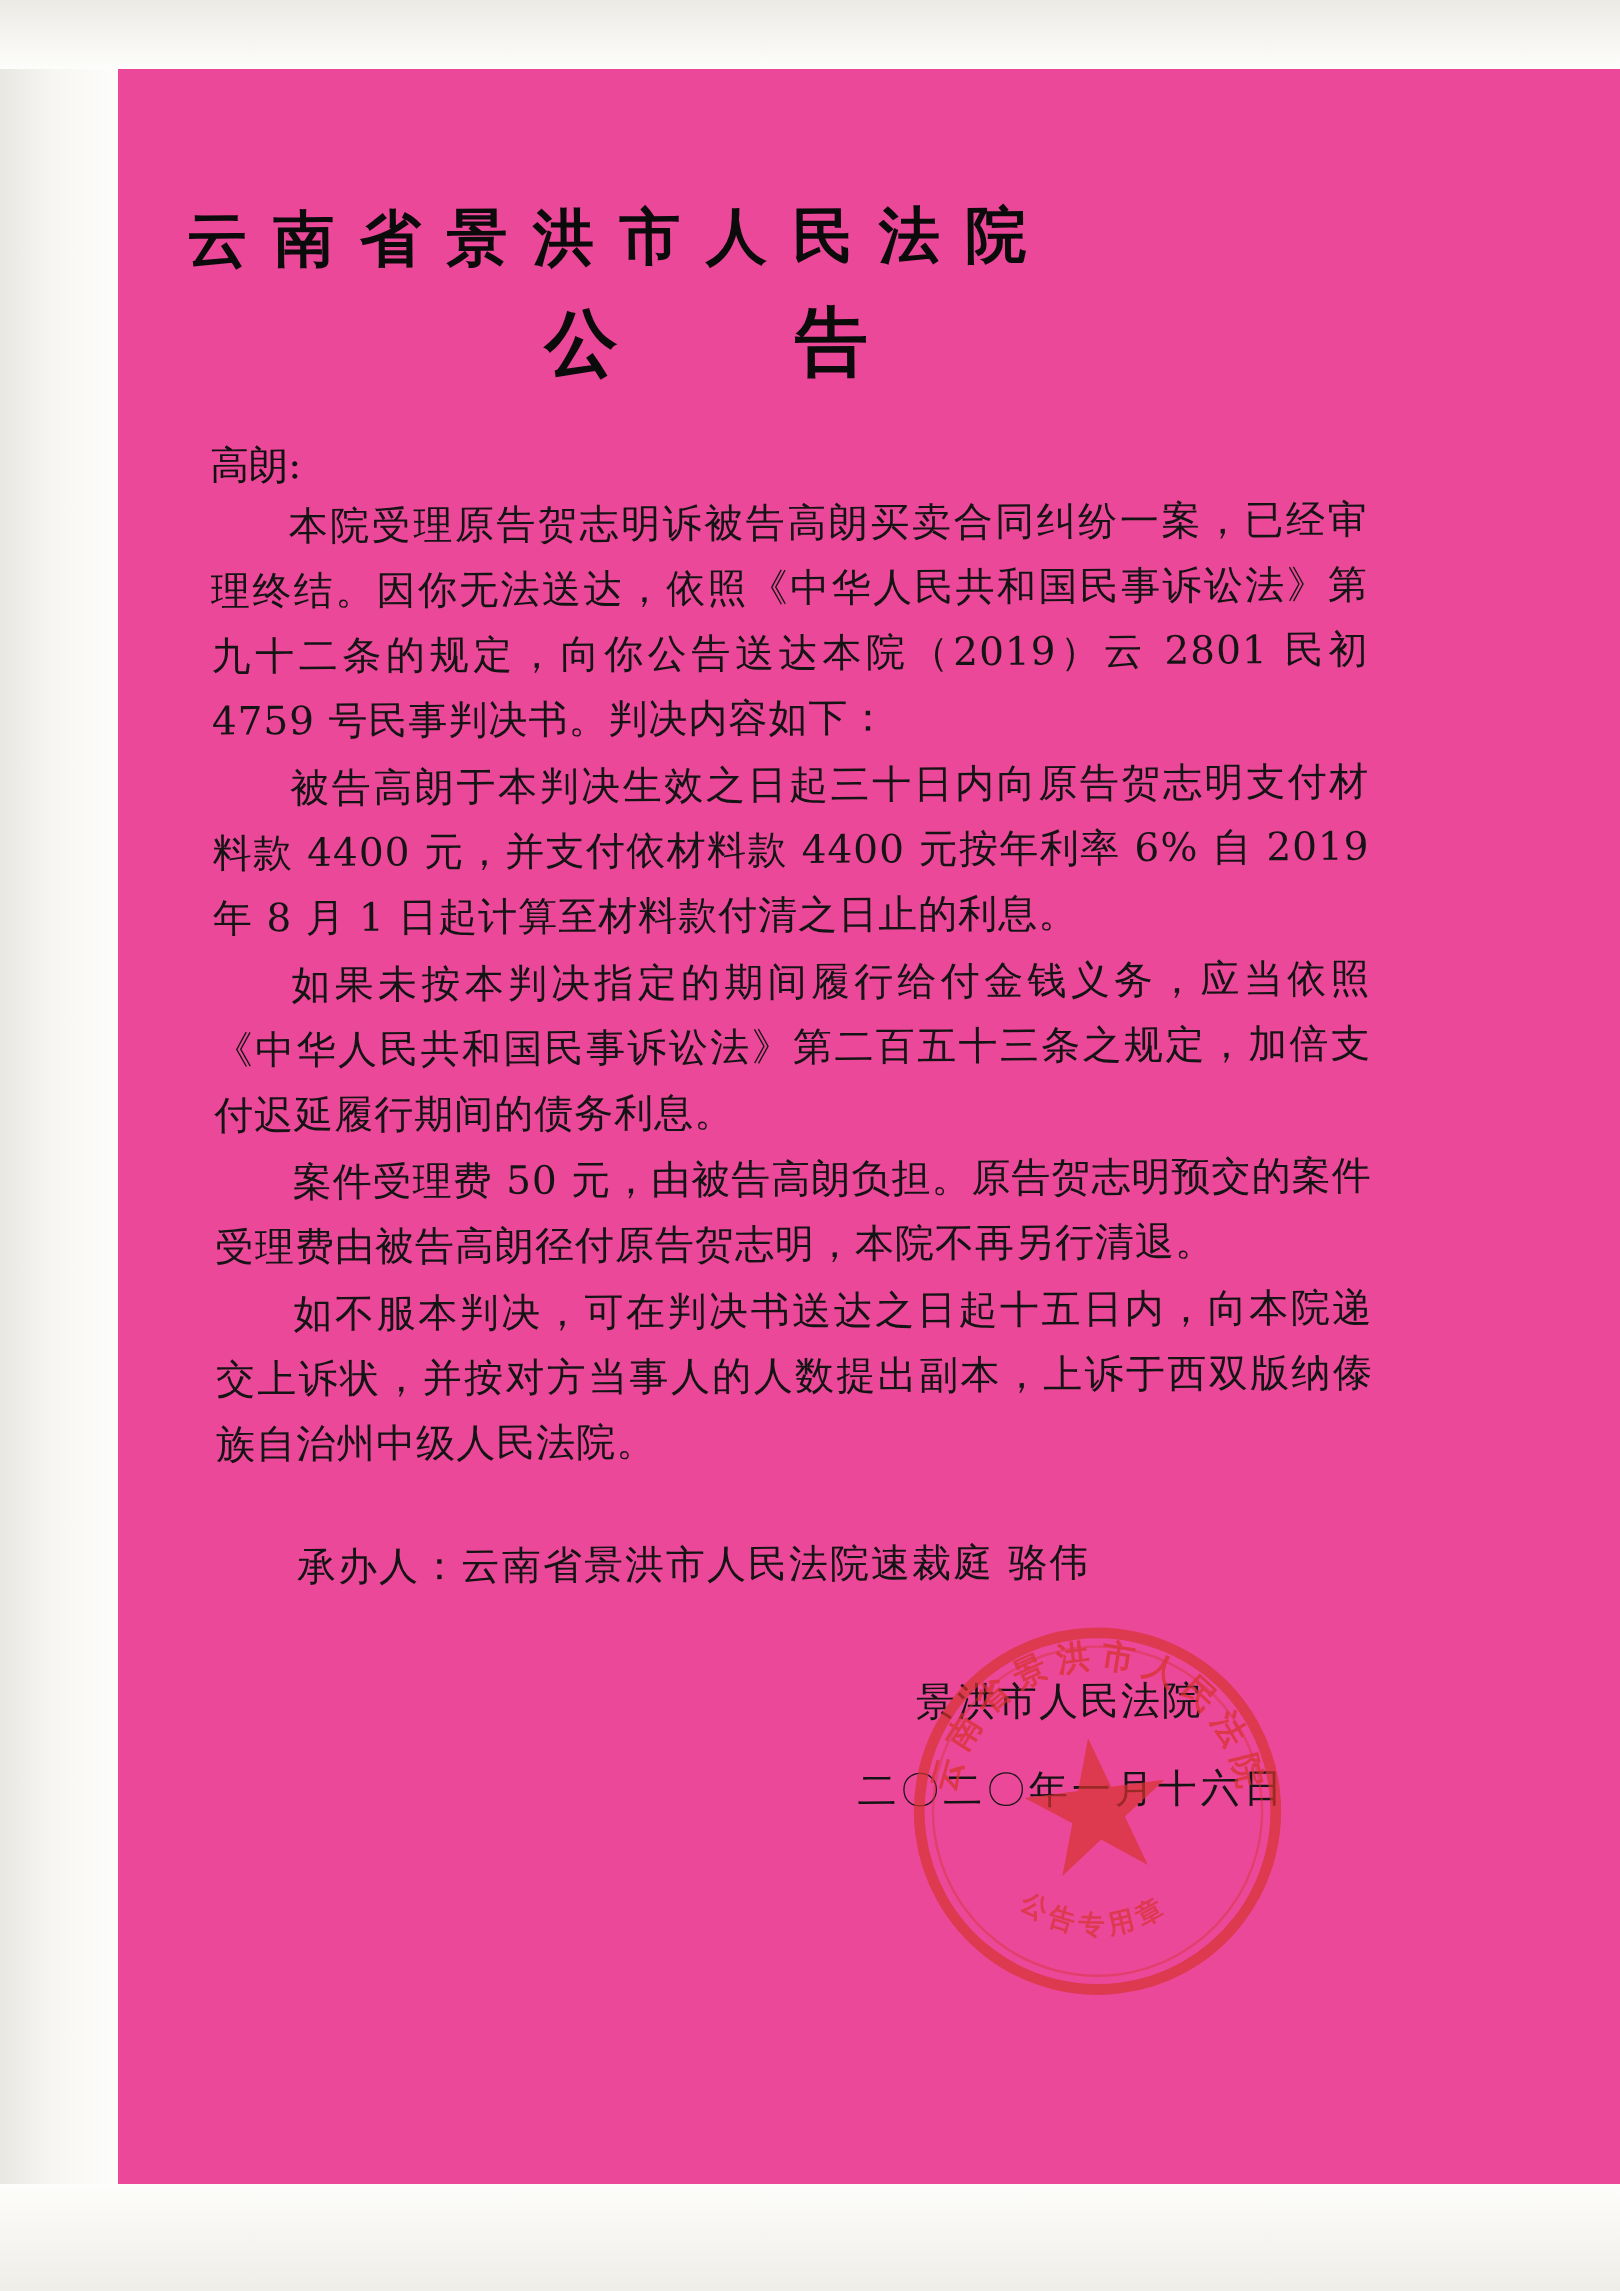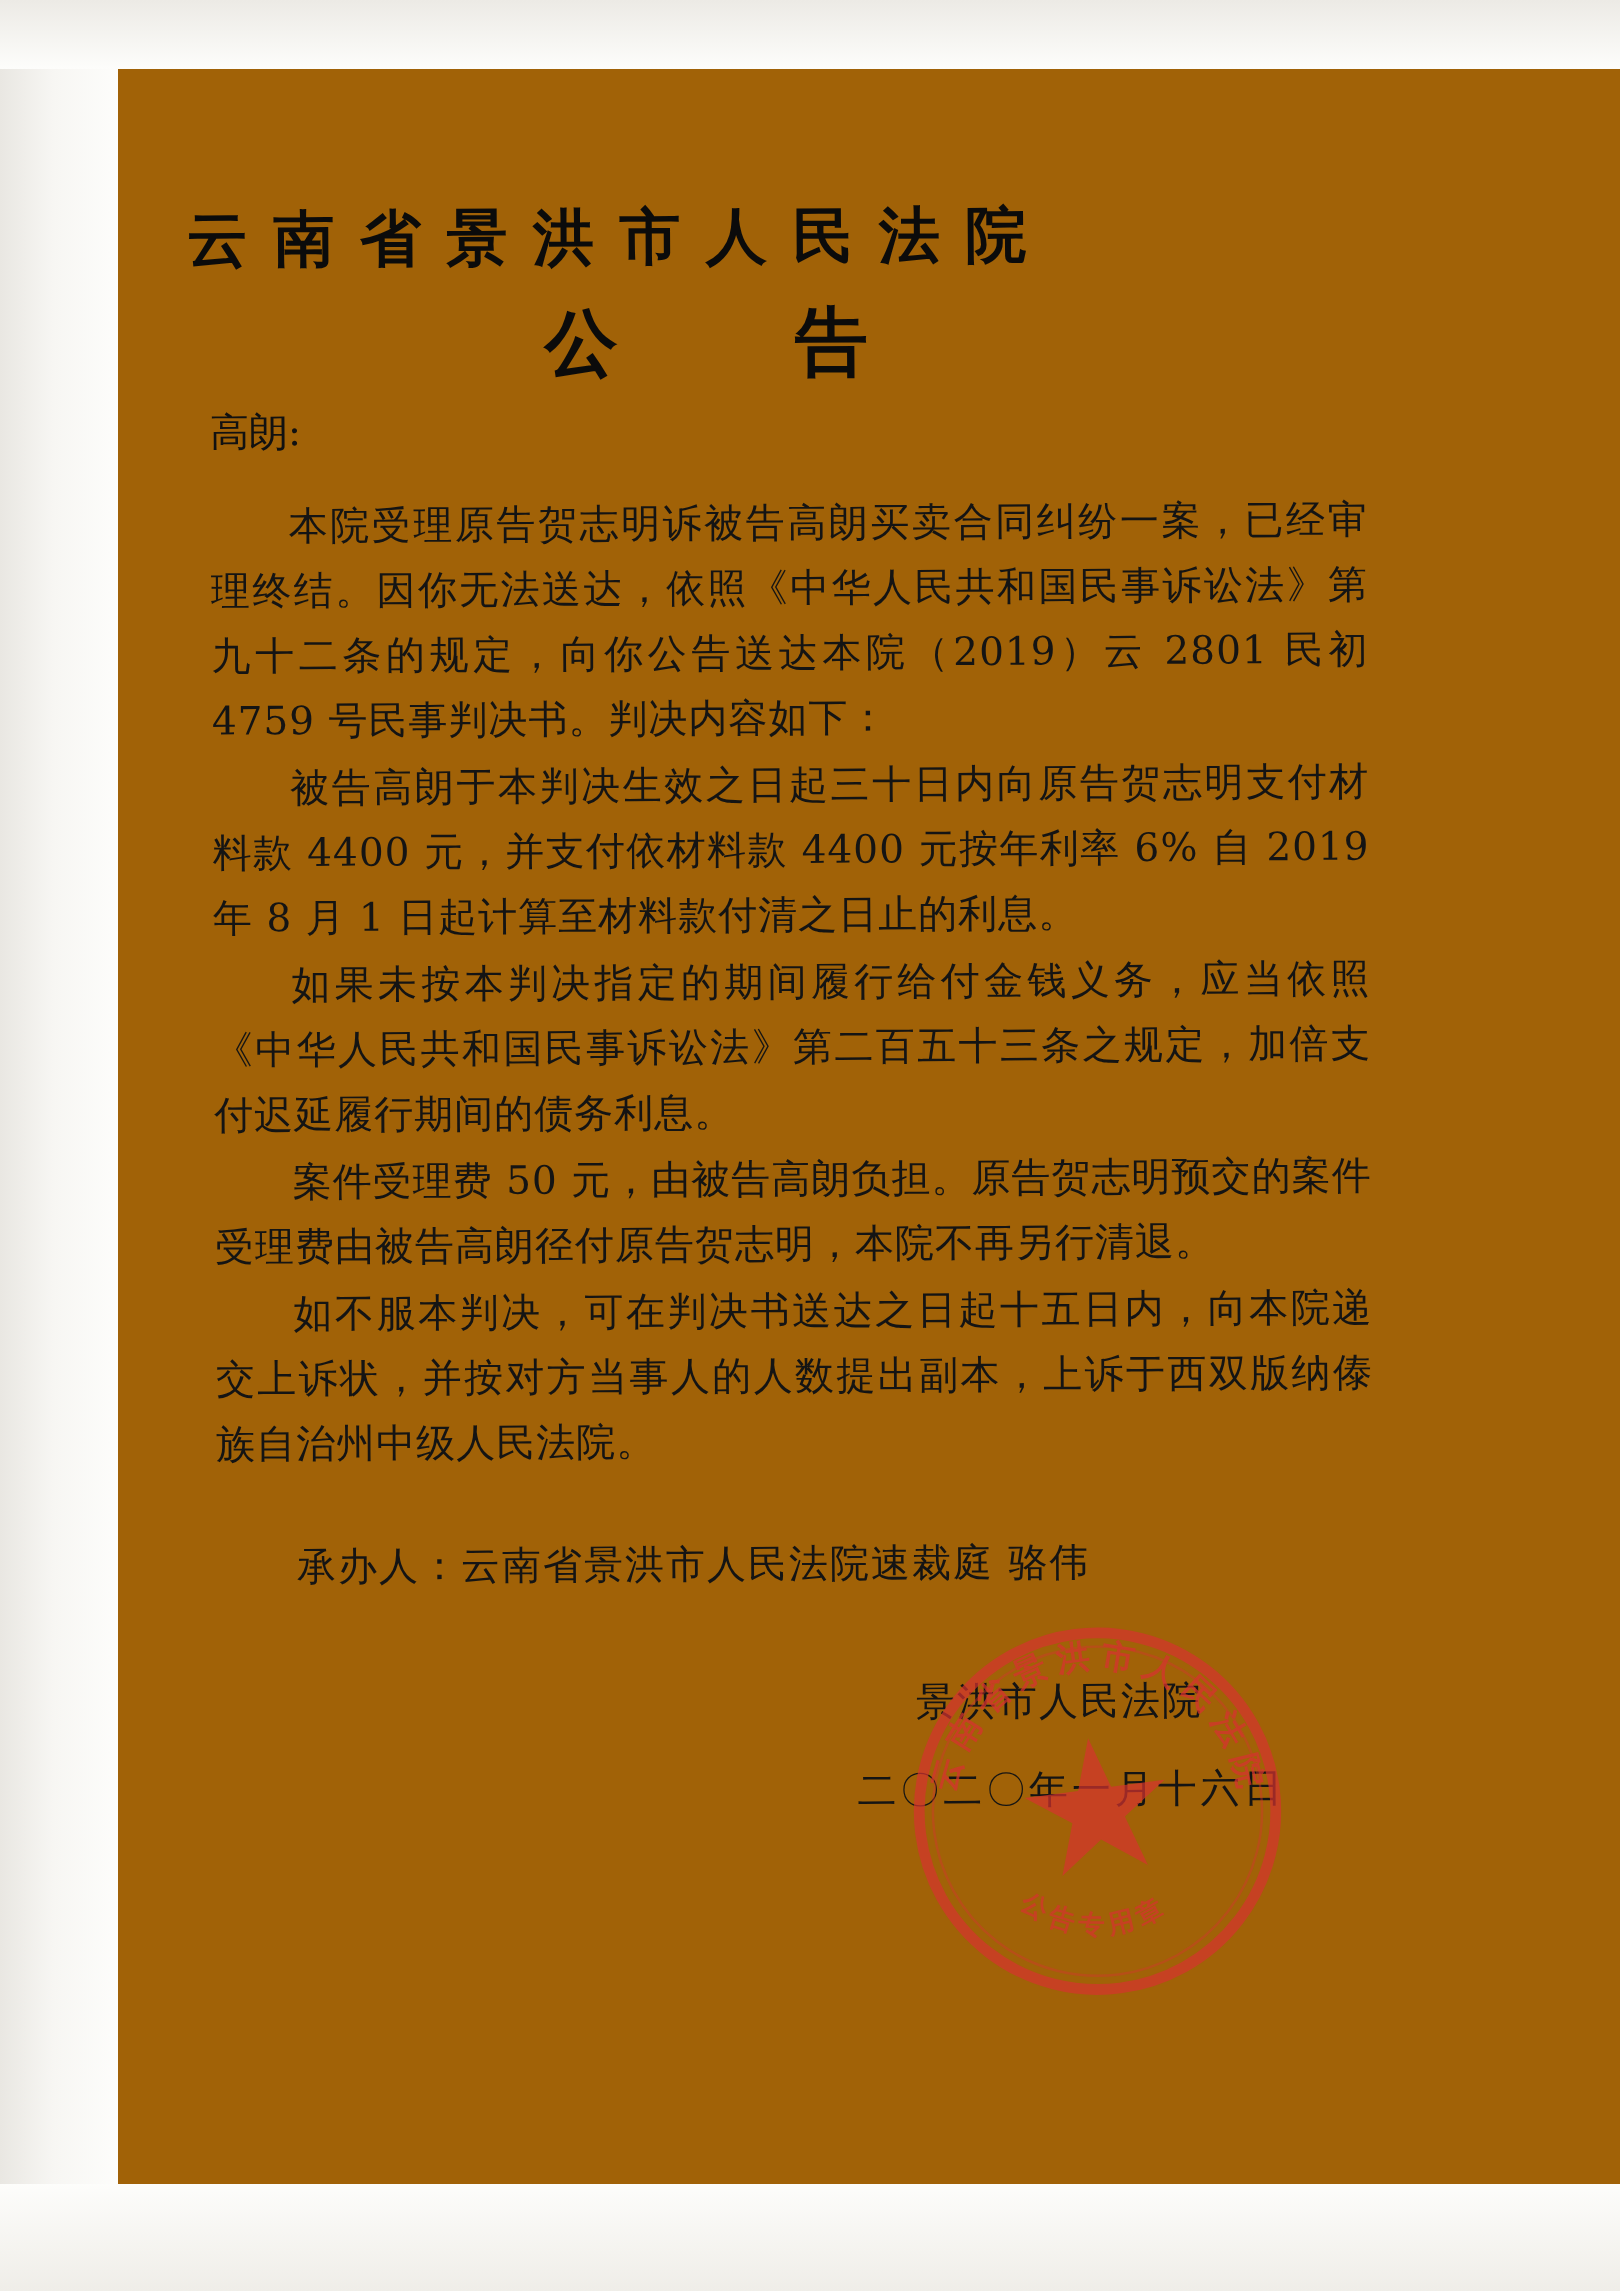--- a/index.html
+++ b/index.html
@@ -13,21 +13,21 @@
     position: relative;
     overflow: hidden;
     font-family: "DejaVu Serif", "Liberation Serif", serif;
     color: #111111;
   }
 
   
   .page {
     position: absolute;
     inset: 0;
-    background: #a16207;
+    background: #ec4899;
   }
   .paper-shadow-left {
     position: absolute;
     left: 0; top: 0; bottom: 0;
     width: 118px;
     background: linear-gradient(to right, #e9e7e2 0%, #f7f6f3 45%, #fdfdfb 100%);
     pointer-events: none;
   }
   .paper-shadow-top {
     position: absolute;
@@ -74,21 +74,21 @@
     font-weight: 700;
     letter-spacing: 76px;
     color: #0b0b0b;
     white-space: nowrap;
     font-family: "DejaVu Sans", "Liberation Sans", sans-serif;
   }
 
   .addressee {
     position: absolute;
     left: 214px;
-    top: 406px;
+    top: 439px;
     font-size: 39px;
     line-height: 1.2;
     color: #111;
   }
 
   .body-block {
     position: absolute;
     left: 214px;
     top: 490px;
     width: 1157px;

